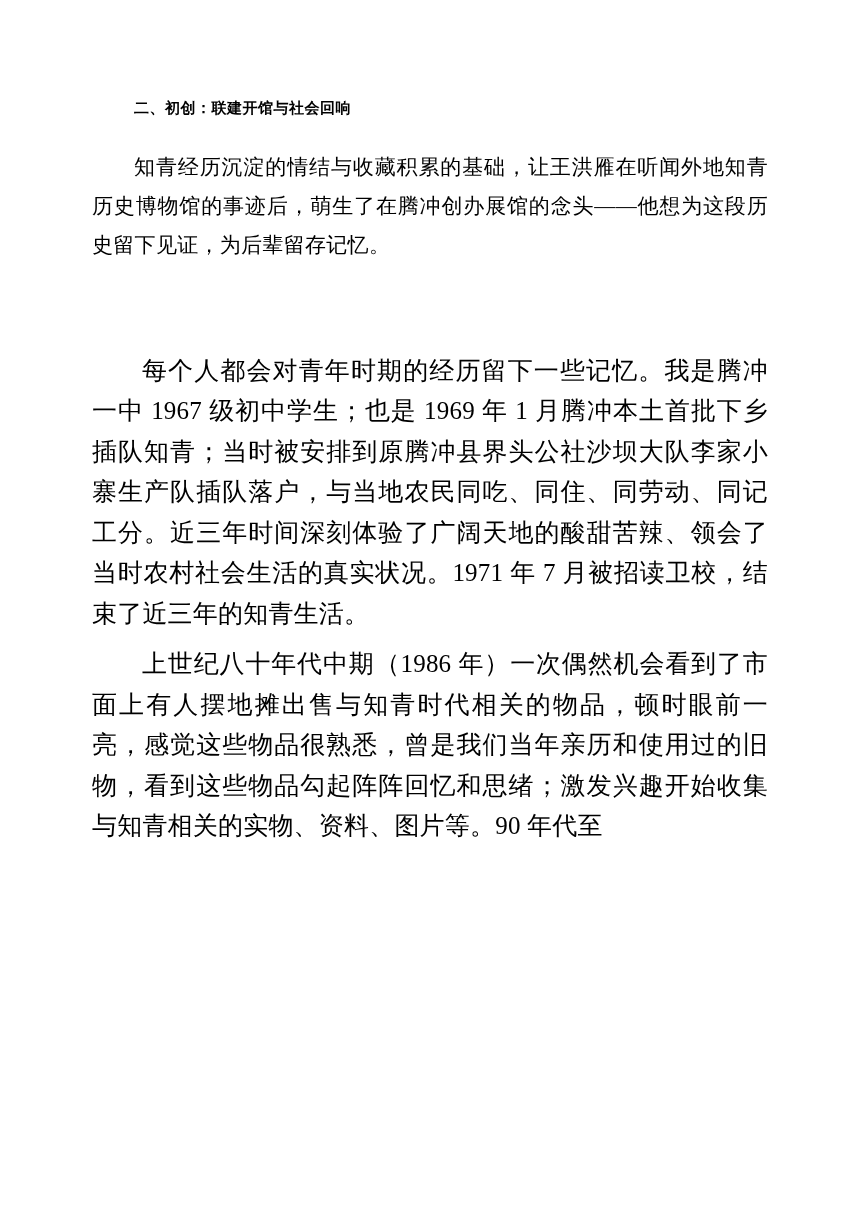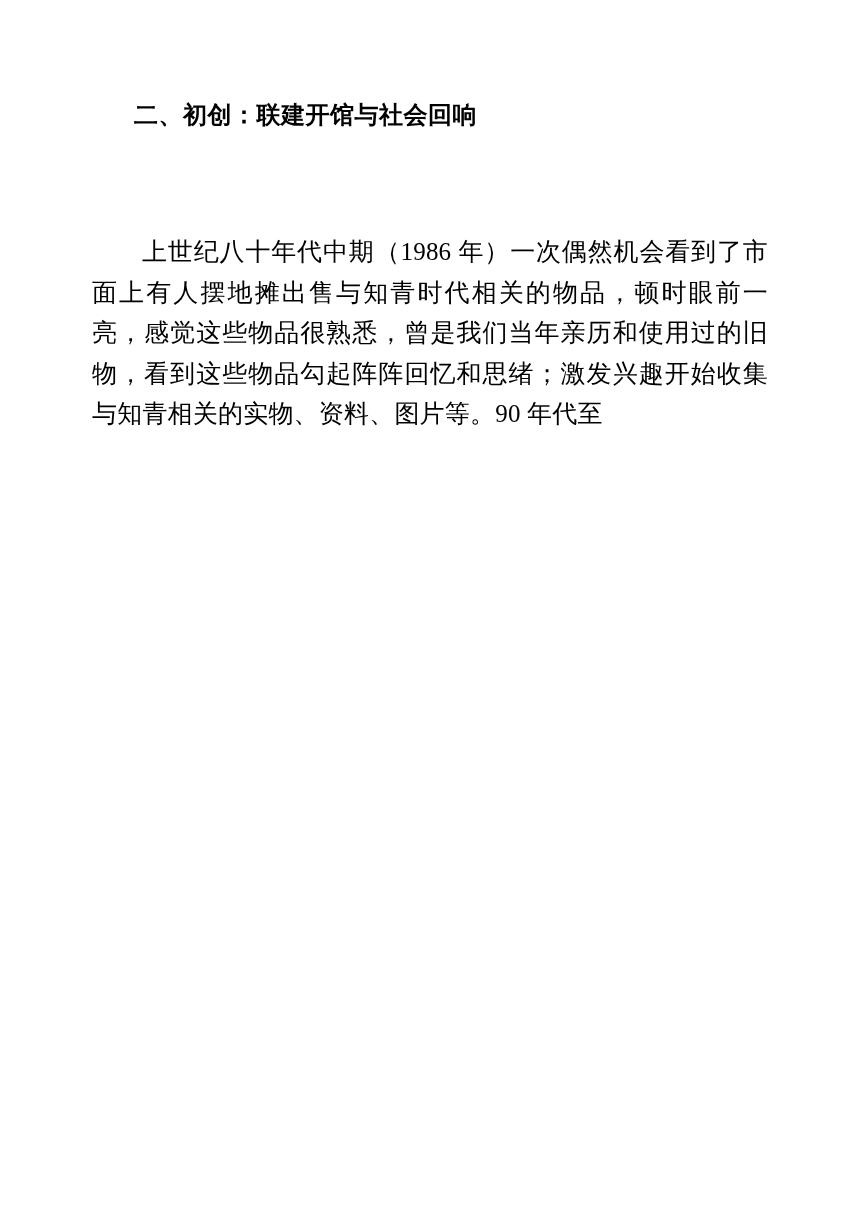--- a/index.html
+++ b/index.html
@@ -16,23 +16,23 @@
   }
   .page {
     position: relative;
     width: 860px;
     height: 1217px;
     box-sizing: border-box;
     padding: 96px 92px 0 92px;
     background: #ffffff;
   }
   .section-heading {
-    font-size: 24px;
+    font-size: 15px;
     line-height: 1.6;
-    margin: 0 0 12px 0;
+    margin: 0 0 28px 0;
     padding-left: 42px;
     letter-spacing: 0.5px;
   }
   .intro-para {
     font-size: 21px;
     line-height: 1.85;
     margin: 0;
     text-align: justify;
     text-justify: inter-ideograph;
     text-indent: 2em;
@@ -62,20 +62,22 @@
     margin-top: 10px;
   }
 </style>
 </head>
 <body>
 
 <div class="page">
 
   <h2 class="section-heading">二、初创：联建开馆与社会回响</h2>
 
+  <p class="intro-para">知青经历沉淀的情结与收藏积累的基础，让王洪雁在听闻外地知青历史博物馆的事迹后，萌生了在腾冲创办展馆的念头——他想为这段历史留下见证，为后辈留存记忆。</p>
 
   <div class="spacer"></div>
 
 
+  <p class="body-para">每个人都会对青年时期的经历留下一些记忆。我是腾冲一中 1967 级初中学生；也是 1969 年 1 月腾冲本土首批下乡插队知青；当时被安排到原腾冲县界头公社沙坝大队李家小寨生产队插队落户，与当地农民同吃、同住、同劳动、同记工分。近三年时间深刻体验了广阔天地的酸甜苦辣、领会了当时农村社会生活的真实状况。1971 年 7 月被招读卫校，结束了近三年的知青生活。</p>
 
   <p class="body-para">上世纪八十年代中期（1986 年）一次偶然机会看到了市面上有人摆地摊出售与知青时代相关的物品，顿时眼前一亮，感觉这些物品很熟悉，曾是我们当年亲历和使用过的旧物，看到这些物品勾起阵阵回忆和思绪；激发兴趣开始收集与知青相关的实物、资料、图片等。90 年代至</p>
 
 </div>
 
 </body></html>

